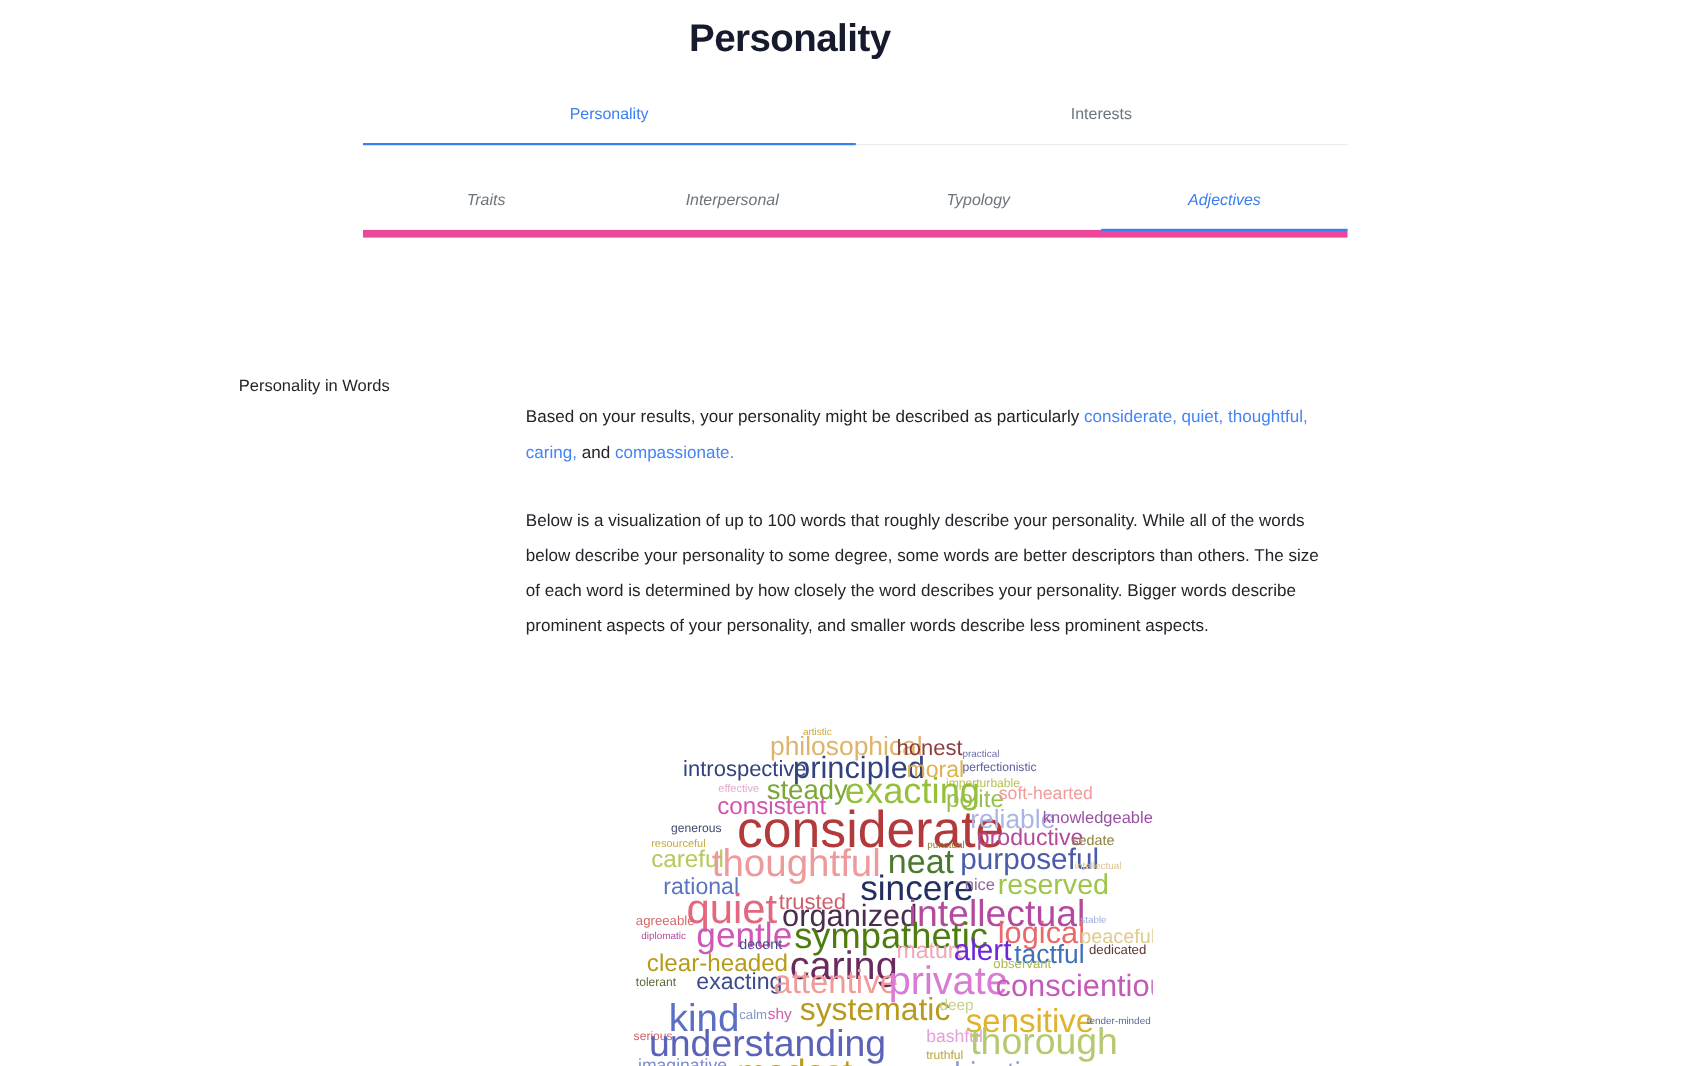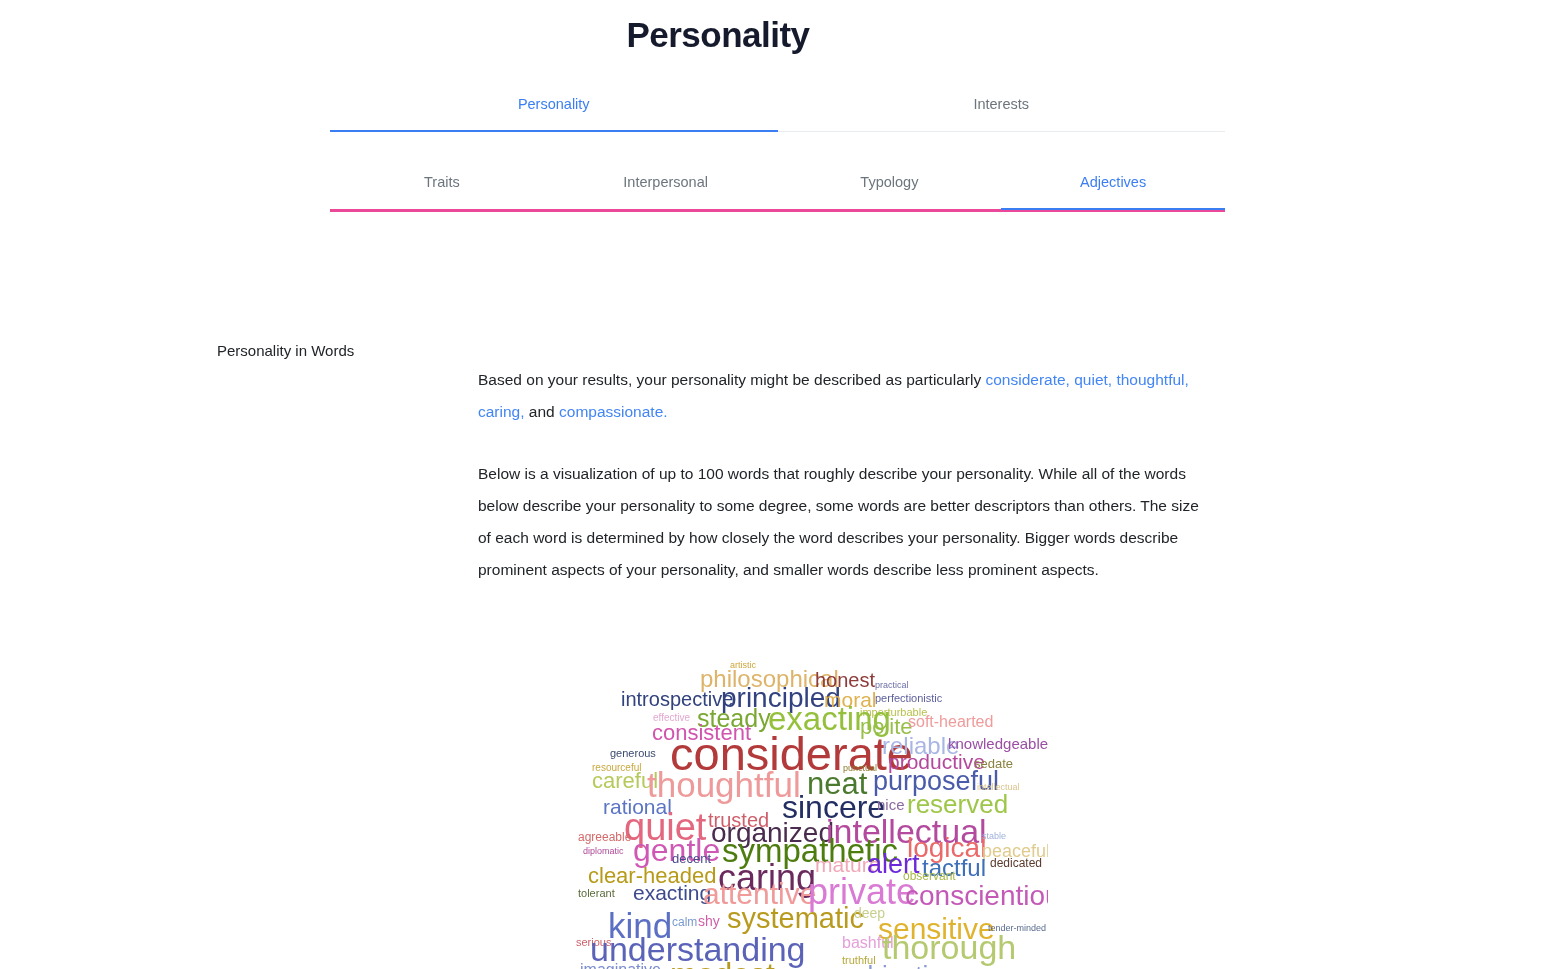--- a/index.html
+++ b/index.html
@@ -43,21 +43,22 @@
   }
   .tabs-primary .tab.active{
     color:#3b7ef3;
     border-bottom-color:#3b7ef3;
   }
 
   
   .tabs-secondary{
     position:absolute;left:330px;top:160px;width:895px;
     display:flex;
-    border-bottom:3px solid #ec4899;
+    border-bottom:7px solid #ec4899;
+    font-style:italic;
   }
   .tabs-secondary .tab{
     flex:1 1 0;
     text-align:center;
     font-size:14.5px;
     line-height:18px;
     color:#6c757d;
     padding:13px 0 17px 0;
     border-bottom:2px solid transparent;
     margin-bottom:-1px;

